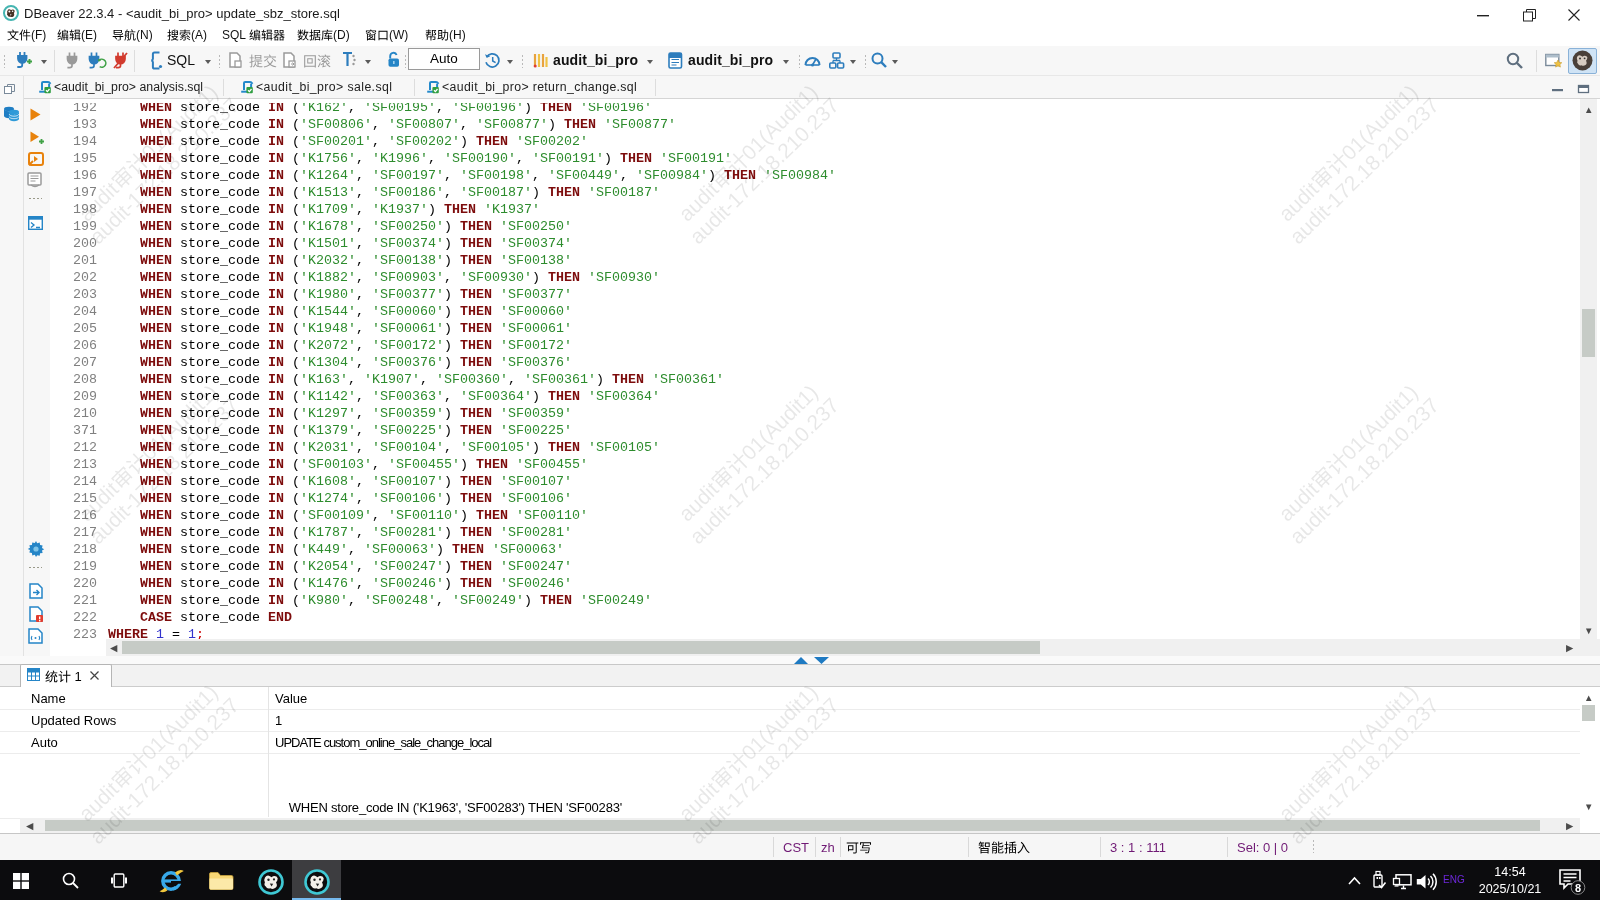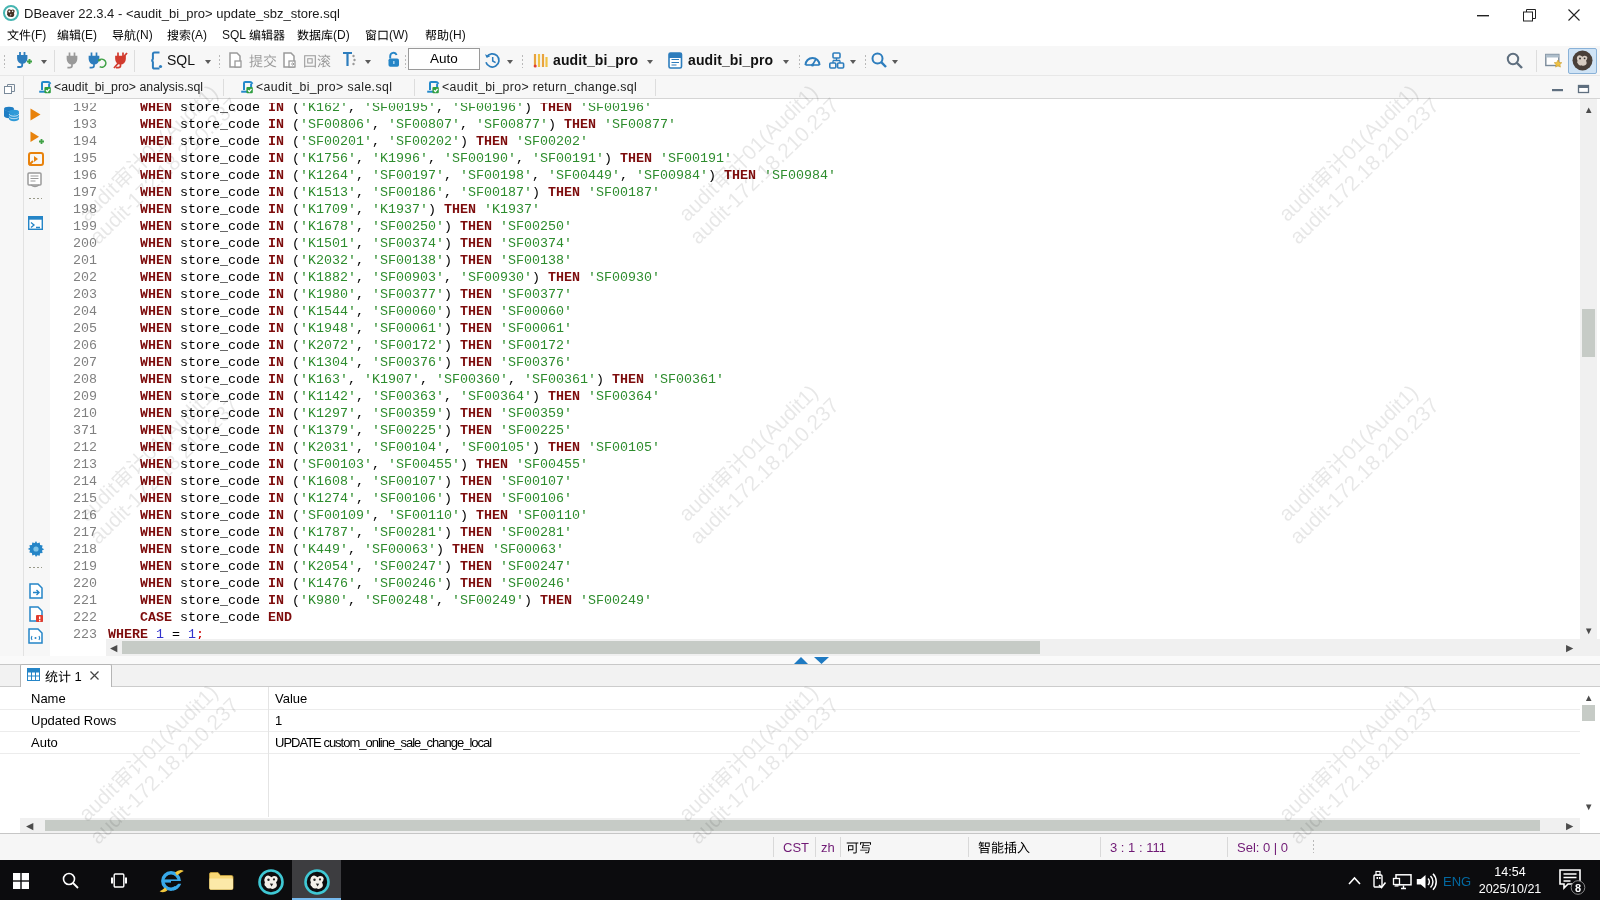--- a/index.html
+++ b/index.html
@@ -465,20 +465,21 @@
         <use href="#u7edf" x="0"></use>
         <use href="#u8ba1" x="1000"></use>
       </svg> 1</span>
 <svg class="ic" style="left:90px;top:671px" width="9" height="9" viewBox="0 0 9 9">
       <path d="M0.5 0.5 L8.5 8.5 M8.5 0.5 L0.5 8.5" stroke="#444" stroke-width="1.2"></path>
     </svg>
 <div id="btable">
 <div class="trow" style="top:1.2px"><span class="c1">Name</span><span class="c2" style="letter-spacing:0.00px">Value</span></div>
 <div class="trow" style="top:23.0px"><span class="c1">Updated Rows</span><span class="c2" style="letter-spacing:0.00px">1</span></div>
 <div class="trow" style="top:44.8px"><span class="c1">Auto</span><span class="c2" style="letter-spacing:-1.00px">UPDATE custom_online_sale_change_local</span></div>
+<div class="trow" style="top:110.2px"><span class="c1"></span><span class="c2" style="letter-spacing:-0.20px">&nbsp;&nbsp;&nbsp;&nbsp;WHEN store_code IN ('K1963', 'SF00283') THEN 'SF00283'</span></div>
 </div>
 <div id="vline"></div>
 <div class="sb" style="left:20px;top:818px;width:1560px;height:15px"></div>
 <span class="sbarrow" style="left:26px;top:820px">◀</span>
 <span class="sbarrow" style="left:1566px;top:820px">▶</span>
 <div class="sbt" style="left:45px;top:820px;width:1495px;height:11px"></div>
 <span class="sbarrow" style="left:1584px;top:692px">▲</span>
 <div class="sbt" style="left:1582px;top:705px;width:13px;height:16px"></div>
 <span class="sbarrow" style="left:1584px;top:801px">▼</span>
 <div id="sbar">
@@ -560,21 +561,21 @@
 <svg class="ic" style="left:1393px;top:874px" width="19" height="16" viewBox="0 0 19 16">
       <rect x="3" y="0.8" width="15" height="10" fill="none" stroke="#fff" stroke-width="1.5"></rect>
 <path d="M8 14.5 h5 M10.5 11.5 v3" stroke="#fff" stroke-width="1.4"></path>
 <rect x="0.5" y="4.5" width="6" height="6" fill="#0c0c0e" stroke="#fff" stroke-width="1.3"></rect>
 <path d="M1.5 12 h4" stroke="#fff" stroke-width="1.2"></path>
     </svg>
 <svg class="ic" style="left:1416px;top:873px" width="21" height="17" viewBox="0 0 21 17">
       <path d="M0.8 6 h4 L9.5 2 V15.5 L4.8 11.5 h-4 Z" fill="#fff"></path>
 <path d="M12 5.5 a4.5 4.5 0 0 1 0 6.5 M14.5 3 a8 8 0 0 1 0 11.5 M17 0.8 a11.5 11.5 0 0 1 0 16" stroke="#fff" stroke-width="1.5" fill="none"></path>
     </svg>
-<span class="abs" style="left:1443px;top:874px;color:#0369a1;font-size:13px">ENG</span>
+<span class="abs" style="left:1443px;top:874px;color:#6d28d9;font-size:10px">ENG</span>
 <div class="time" style="left:1460px;top:865px;width:100px">14:54</div>
 <div class="time" style="left:1460px;top:882px;width:100px">2025/10/21</div>
 <svg class="ic" style="left:1559px;top:869px" width="26" height="26" viewBox="0 0 26 26">
       <path d="M1 1 h20 v14 h-12 l-4 4 v-4 h-4 Z" fill="none" stroke="#fff" stroke-width="1.6"></path>
 <path d="M4.5 5 h13 M4.5 8.5 h13 M4.5 12 h7" stroke="#fff" stroke-width="1.4"></path>
 <circle cx="19" cy="18.5" r="6.8" fill="#0c0c0e" stroke="#888" stroke-width="1"></circle>
 <text x="19" y="22.5" font-size="11" font-weight="bold" fill="#fff" text-anchor="middle" font-family="Liberation Sans">8</text>
     </svg>
 <div id="wm">
       <div class="wmb" style="left:74px;top:209px">

